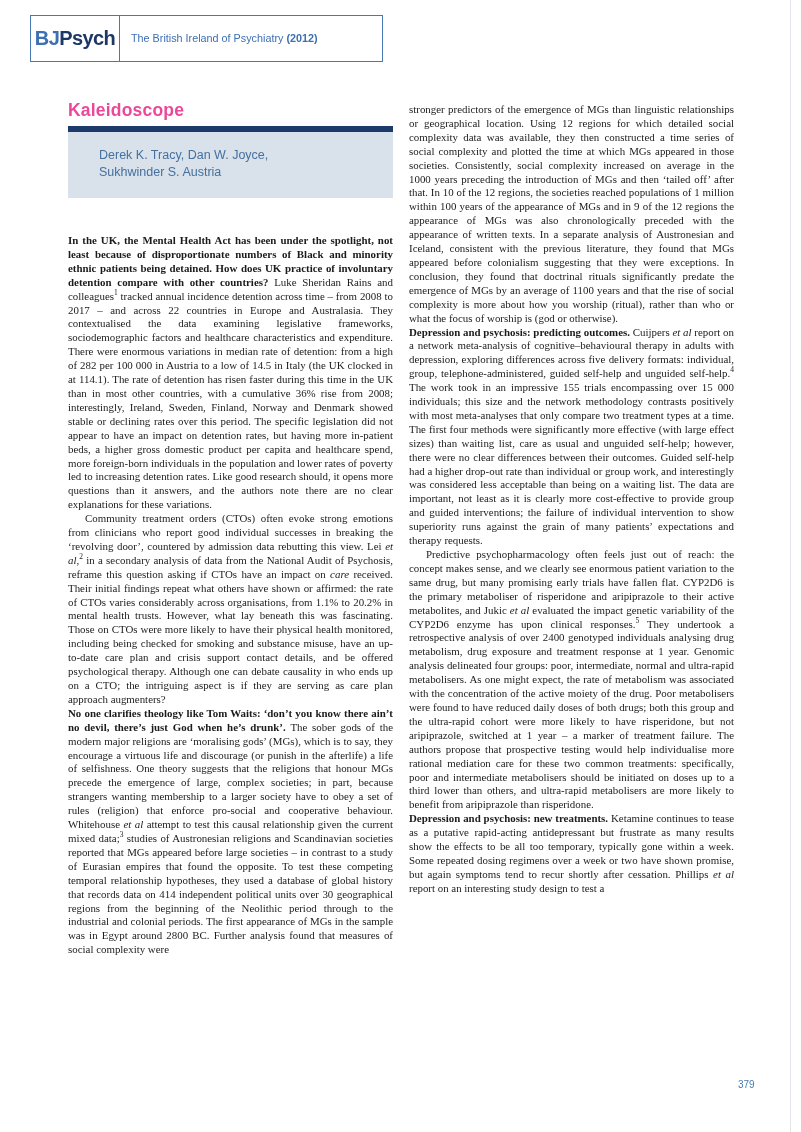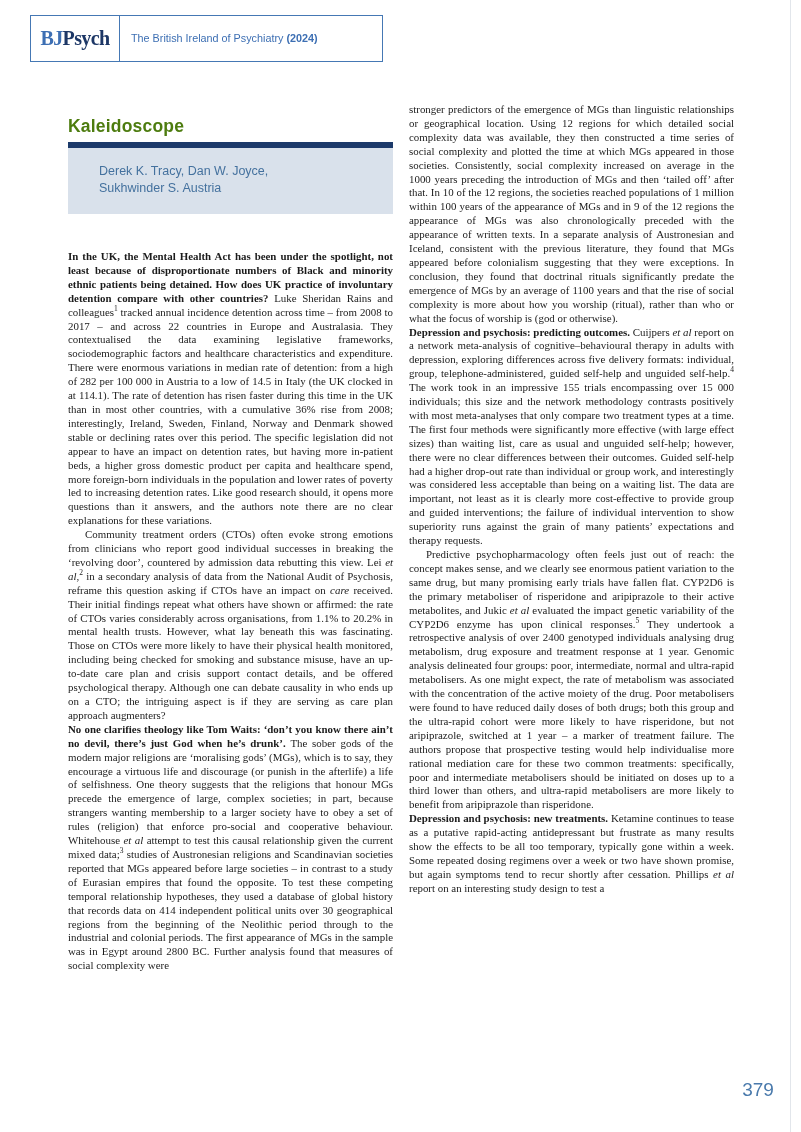--- a/index.html
+++ b/index.html
@@ -4,65 +4,65 @@
 <style>
   html,body {margin:0; padding:0; background:#ffffff;}
   .page {position:relative; width:801px; height:1132px; background:#ffffff; overflow:hidden;
          font-family:"Liberation Serif", serif;}
 
   
   .header-box {position:absolute; left:30px; top:15px; width:353px; height:47px;
                border:1.5px solid #4578b4; box-sizing:border-box; display:flex; background:#fff;}
   .logo-cell {width:88px; display:flex; align-items:center; justify-content:center;
               border-right:1.5px solid #4578b4;}
-  .logo-text {font-family:Liberation Serif, serif; font-weight:700; font-size:20px;
+  .logo-text {font-family:Liberation Sans, sans-serif; font-weight:700; font-size:20px;
               letter-spacing:-0.6px; white-space:nowrap;text-align:center;}
   .logo-bj {color:#3d6fb3;}
   .logo-psych {color:#1d3766;}
   .header-meta {flex:1; display:flex; flex-direction:column; justify-content:center;
                 padding-left:11px; font-family:"Liberation Sans", sans-serif;
                 font-size:10.8px; line-height:15.5px; color:#3d6fb3;}
   .meta-bold {font-weight:700;}
 
   
   .col {position:absolute; top:100px; width:325px;}
   .col-left {left:68px;}
   .col-right {left:409px;}
 
   .title {font-family:"Liberation Sans", sans-serif; font-size:17.5px; font-weight:700;
-          color:#4d7c0f; margin:16px 0 5px 0; letter-spacing:0.2px;}
+          color:#ec4899; margin:0 0 5px 0; letter-spacing:0.2px;}
   .title-bar {height:6px; background:#1c3a6a;}
   .authors-box {background:#d9e1eb; height:66px; box-sizing:border-box;
                 padding:15px 20px 0 31px; font-family:"Liberation Sans", sans-serif;
                 font-size:12.5px; line-height:17px; color:#44719e; margin-bottom:36px;}
 
   .body-text {font-size:10.9px; line-height:13.9px; color:#1b1b1b; text-align:justify;}
   .col-right .body-text {padding-top:3px;}
   .para {margin:0;}
   .para.indent {text-indent:17px;}
   .para.section {}
   .b {font-weight:700;}
   .i {font-style:italic;}
   sup {font-size:7.5px; line-height:0; vertical-align:super;}
 
-  .page-number {position:absolute; top:1079px; left:738px; width:40px; text-align:center;
-                font-family:"Liberation Sans", sans-serif; font-size:19px; color:#4a7aac;}
+  .page-number {position:absolute; top:1079px; left:738px; width:40px; text-align:left;
+                font-family:"Liberation Sans", sans-serif; font-size:10px; color:#4a7aac;}
   .edge-line {position:absolute; left:790px; top:0; width:1px; height:1132px; background:#e2e6eb;}
 </style>
 </head>
 <body>
 
 <div class="page">
 
   <div class="header-box">
     <div class="logo-cell">
       <span class="logo-text"><span class="logo-bj">BJ</span><span class="logo-psych">Psych</span></span>
     </div>
     <div class="header-meta">
-      <div><span>The British Ireland of Psychiatry </span><span class="meta-bold">(2024)</span></div>
+      <div><span>The British Ireland of Psychiatry </span><span class="meta-bold">(2012)</span></div>
     </div>
   </div>
 
   <div class="col col-left">
     <h1 class="title">Kaleidoscope</h1>
     <div class="title-bar"></div>
     <div class="authors-box">
       <div>Derek K. Tracy, Dan W. Joyce,</div>
       <div>Sukhwinder S. Austria</div>
     </div>

